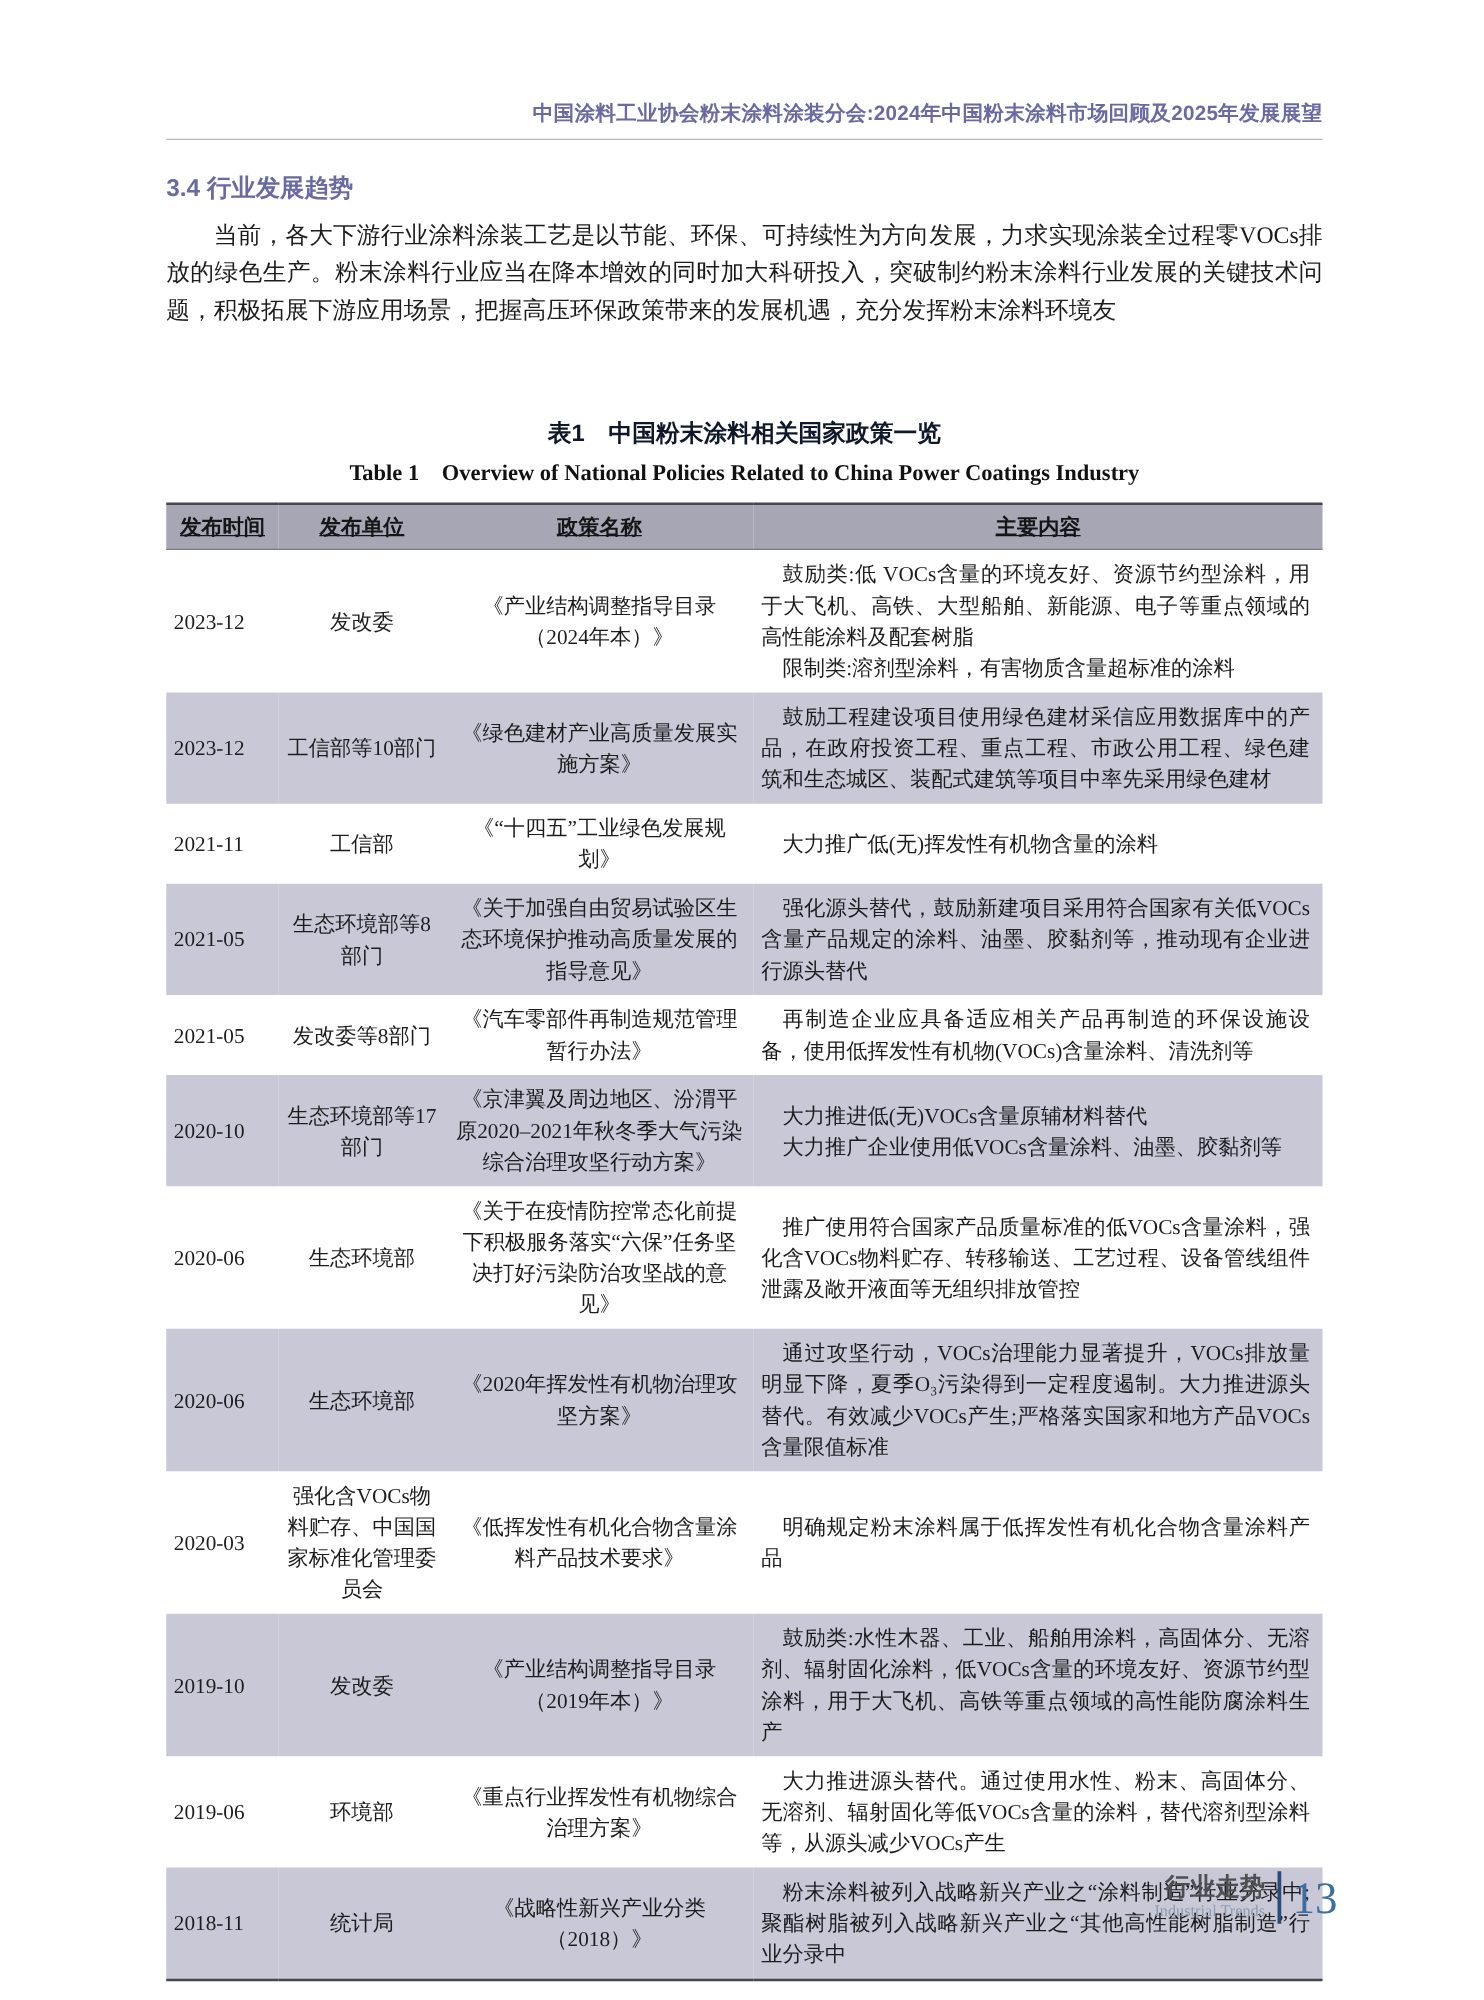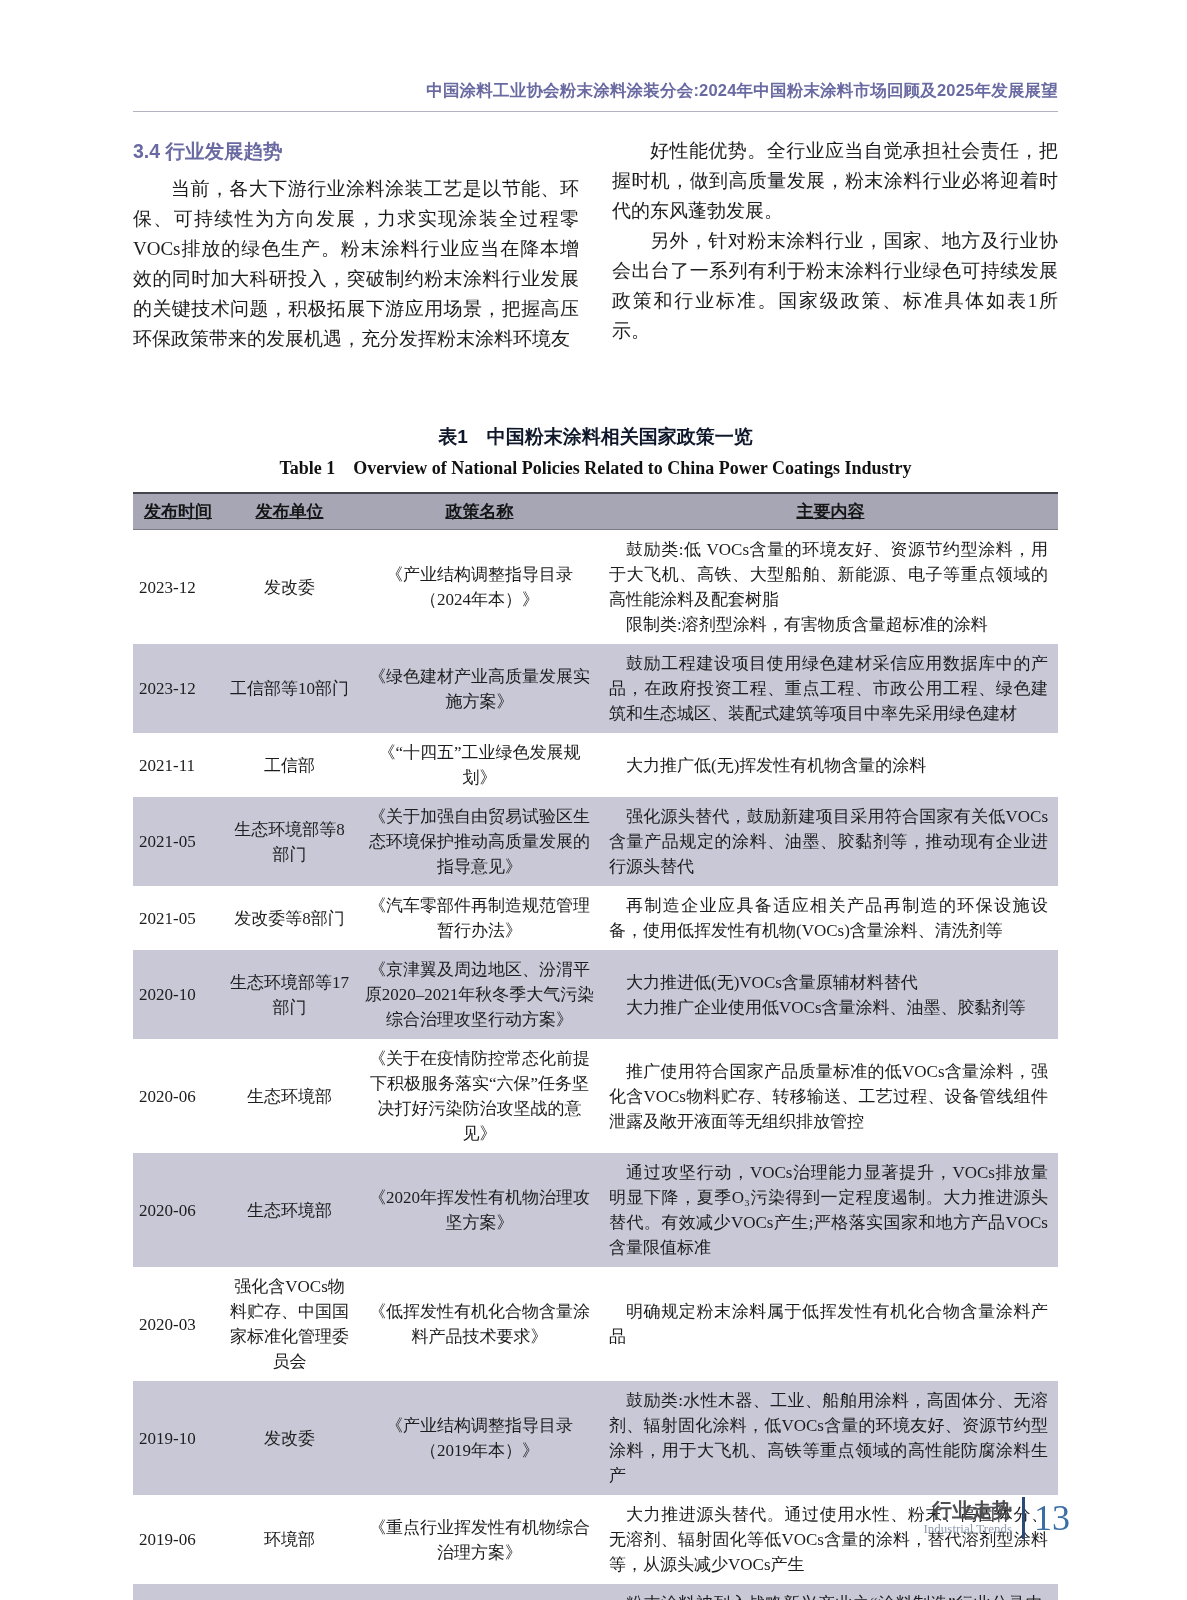--- a/index.html
+++ b/index.html
@@ -101,24 +101,20 @@
 <div class="page">
   <div class="content">
 
     <div class="running-head">中国涂料工业协会粉末涂料涂装分会:2024年中国粉末涂料市场回顾及2025年发展展望</div>
     <hr class="head-rule">
 
     <div class="columns">
       <div class="col">
         <div class="section-heading">3.4  行业发展趋势</div>
         <p>当前，各大下游行业涂料涂装工艺是以节能、环保、可持续性为方向发展，力求实现涂装全过程零VOCs排放的绿色生产。粉末涂料行业应当在降本增效的同时加大科研投入，突破制约粉末涂料行业发展的关键技术问题，积极拓展下游应用场景，把握高压环保政策带来的发展机遇，充分发挥粉末涂料环境友</p>
-      </div>
-      <div class="col">
-        <p>好性能优势。全行业应当自觉承担社会责任，把握时机，做到高质量发展，粉末涂料行业必将迎着时代的东风蓬勃发展。</p>
-        <p>另外，针对粉末涂料行业，国家、地方及行业协会出台了一系列有利于粉末涂料行业绿色可持续发展政策和行业标准。国家级政策、标准具体如表1所示。</p>
       </div>
     </div>
 
     <div class="table-title-zh">表1　中国粉末涂料相关国家政策一览</div>
     <div class="table-title-en">Table 1　Overview of National Policies Related to China Power Coatings Industry</div>
 
     <table class="policy">
       <colgroup>
         <col class="c-date">
           <col class="c-unit">

